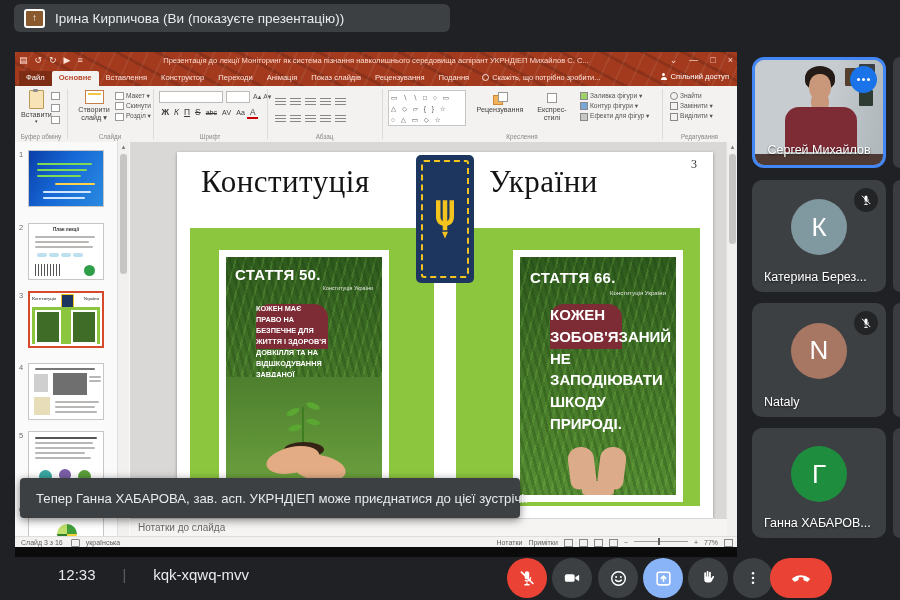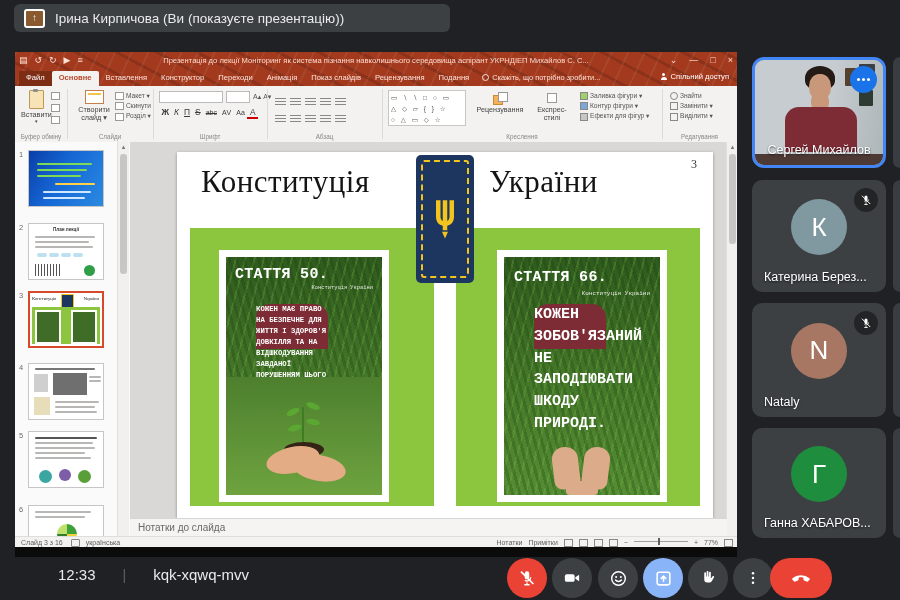--- a/index.html
+++ b/index.html
@@ -78,21 +78,21 @@
   .green-field{position:absolute;left:13px;right:13px;top:76px;bottom:12px;background:#8cc63e;}
   .center-strip{position:absolute;left:50%;transform:translateX(-50%);top:76px;bottom:12px;width:22px;background:#fff;}
   .emblem{position:absolute;left:50%;transform:translateX(-50%);top:3px;width:58px;height:128px;background:#1d3660;border-radius:5px;z-index:6;
           display:flex;align-items:center;justify-content:center;}
   .emblem-inner{position:absolute;left:5px;top:5px;right:5px;bottom:5px;border:2px dashed #f2c41d;border-radius:3px;}
   .poster{position:absolute;top:98px;width:170px;height:252px;background:#fff;padding:7px;box-sizing:border-box;z-index:4;}
   .poster-inner{position:relative;width:100%;height:100%;overflow:hidden;}
   .grass{background:
       repeating-linear-gradient(75deg, rgba(20,60,10,.25) 0 3px, rgba(0,0,0,0) 3px 7px),
       repeating-linear-gradient(105deg, rgba(120,190,70,.25) 0 2px, rgba(0,0,0,0) 2px 9px),
-      linear-gradient(#2f5a1e,#47792a 55%,#568d33); font-family: Liberation Mono, monospace;}
+      linear-gradient(#2f5a1e,#47792a 55%,#568d33);}
   .p-head{font-size:15px;font-weight:bold;color:#fff;letter-spacing:.3px;}
   .p-body{font-weight:bold;color:#fff;line-height:1.5;margin-top:3px;}
   .p-cap{color:rgba(255,255,255,.85);text-align:right;}
   .hand-l{position:absolute;width:54px;height:26px;background:#e3ac85;border-radius:50%;}
   .soil{position:absolute;width:40px;height:15px;background:#352416;border-radius:50%;}
   .stem{position:absolute;width:2px;height:40px;background:#3f7d23;}
   .leaf{position:absolute;width:14px;height:6px;background:#5aa832;border-radius:50%;}
   .palm{position:absolute;width:26px;height:42px;background:#dcab8a;border-radius:12px 12px 8px 8px;}
 
   #notes-bar{position:absolute;left:115px;right:10px;top:466px;height:18px;background:#f5f4f3;border-top:1px solid #d8d6d4;
@@ -423,21 +423,21 @@
               <span class="leaf" style="left:80px;bottom:86px;transform:rotate(20deg);"></span>
               <span class="leaf" style="left:62px;bottom:64px;transform:rotate(-15deg);"></span>
               <span class="leaf" style="left:80px;bottom:70px;transform:rotate(12deg);"></span>
               <span class="soil" style="left:58px;bottom:38px;"></span>
               <span class="hand-l" style="left:40px;bottom:22px;transform:rotate(-12deg);"></span>
               <span class="hand-l" style="left:66px;bottom:14px;transform:rotate(10deg);"></span>
             </div>
           </div>
         </div>
 
-        <div class="poster" style="left:320px;">
+        <div class="poster" style="left:336px;">
           <div class="poster-inner grass">
             <div style="padding:12px 10px 0;">
               <div class="p-head">СТАТТЯ 66.</div>
               <div class="p-body" style="font-size:15px;line-height:1.45;">КОЖЕН ЗОБОВ'ЯЗАНИЙ НЕ ЗАПОДІЮВАТИ ШКОДУ ПРИРОДІ.</div>
               <div class="p-cap" style="font-size:6px;margin-top:4px;">Конституція України</div>
             </div>
             <div>
               <span class="palm" style="left:49px;bottom:6px;transform:rotate(-7deg);"></span>
               <span class="palm" style="left:79px;bottom:6px;transform:rotate(7deg);"></span>
               <span class="abs" style="left:62px;bottom:0;width:32px;height:14px;background:#dcab8a;border-radius:4px;"></span>
@@ -470,20 +470,23 @@
             <i></i>
           </span>
         <span>+</span>
         <span>77%</span>
         <span class="viewico"></span>
       </span>
     </div>
   </div>
   <div id="ppt-black"></div>
 
+  <div id="toast">
+    <span>Тепер Ганна ХАБАРОВА, зав. асп. УКРНДІЕП може приєднатися до цієї зустрічі.</span>
+  </div>
 
   <div class="tile" id="tile-video">
     <div class="scene">
       <span class="wallposter" style="right:8px;top:4px;width:16px;height:22px;"></span>
       <span class="wallposter" style="right:26px;top:8px;width:12px;height:18px;background:#55402e;"></span>
       <span class="wallposter" style="right:10px;top:30px;width:14px;height:16px;background:#2d3b33;"></span>
       <span class="p-hair"></span>
         <span class="p-face"></span>
         <span class="p-hands"></span>
       <span class="p-body"></span>

